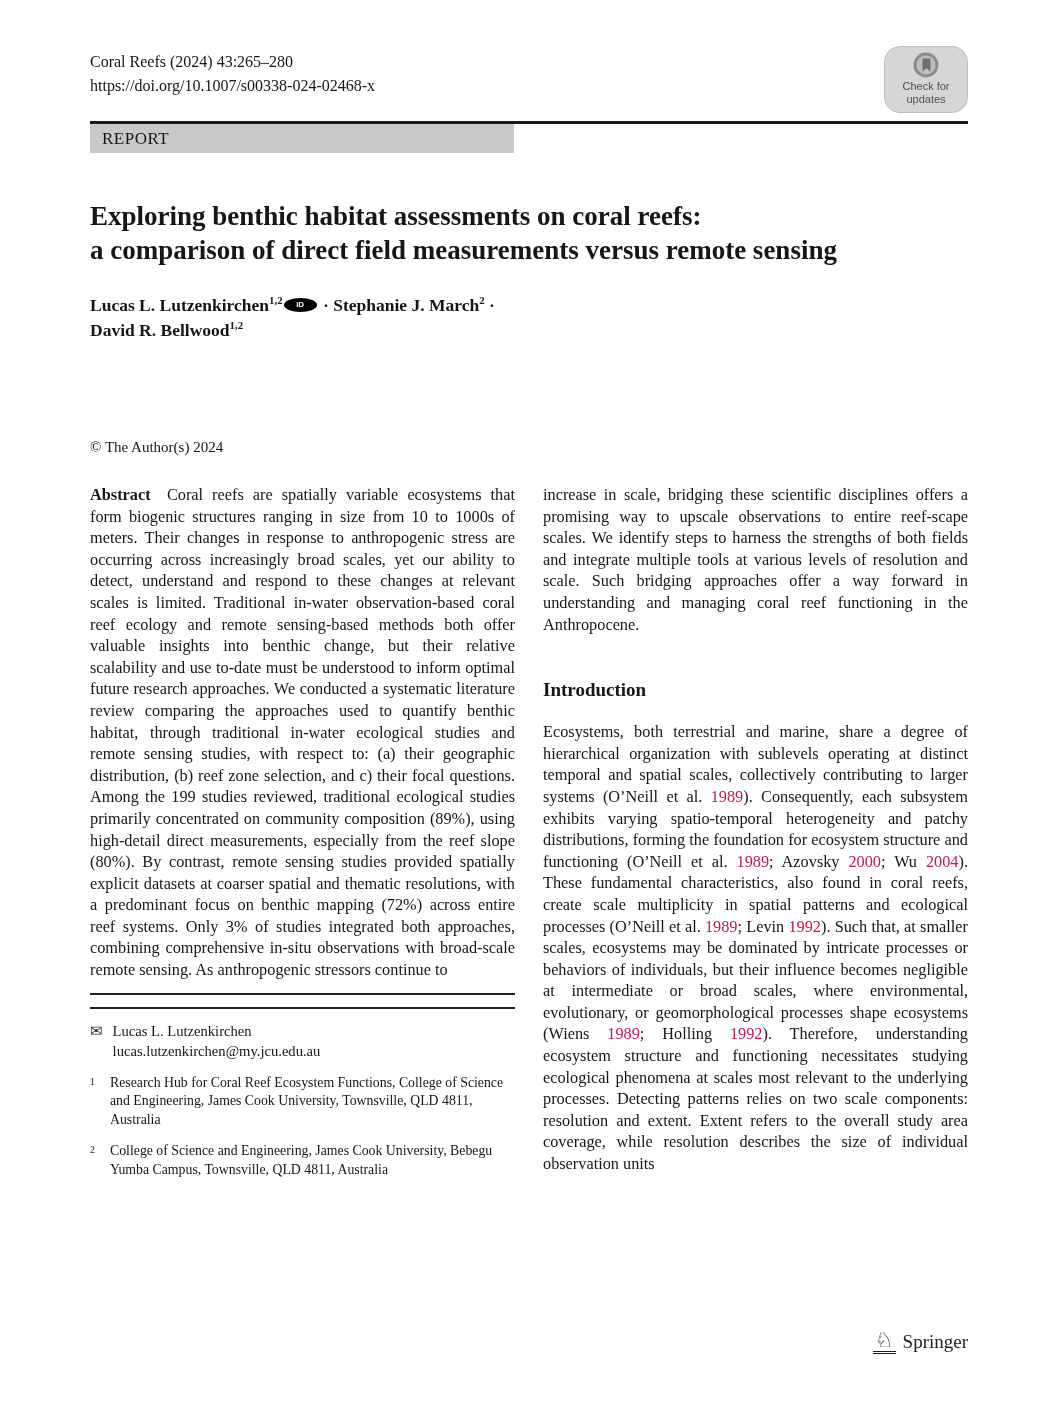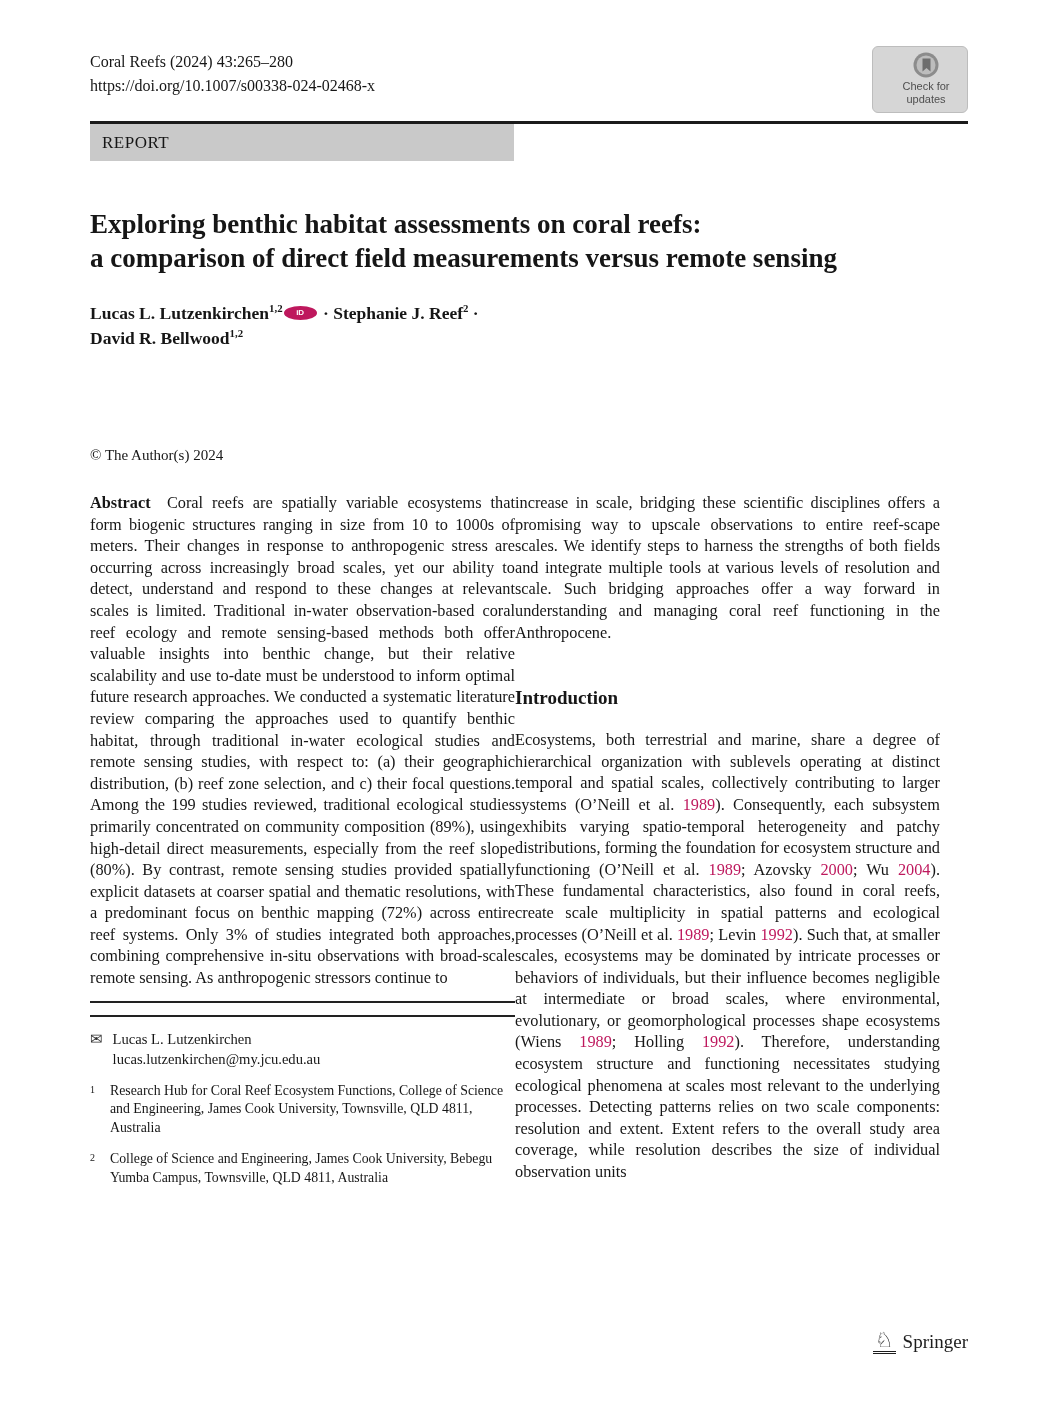--- a/index.html
+++ b/index.html
@@ -8,42 +8,42 @@
     background:#ffffff; overflow:hidden; color:#161616;
     font-family:"Liberation Serif", serif;
   }
   .content { padding:50px 90px 0 90px; }
 
   
   .header { display:flex; justify-content:space-between; align-items:flex-start;gap:24px; }
   .header-left { font-size:16px; line-height:24px; }
   .header-doi { color:#161616; }
   .badge {
-    width:74px; padding:5px 4px 6px 16px; margin-top:-4px;
-    background:#d6d6d6; border:1px solid #bdbdbd; border-radius:6px;
+    width:74px; padding:5px 4px 6px 4px; margin-top:-4px;
+    background:#d6d6d6; border:1px solid #bdbdbd; border-radius:16px;
     text-align:center; cursor:pointer;
   }
   .badge-line { display:block; font-family:"Liberation Sans", sans-serif; font-size:11px; line-height:13px; color:#4f4f4f; }
   .badge-icon { display:block; margin:0 auto 2px auto; width:26px; height:26px; }
 
   .top-rule { margin-top:8px; height:3px; background:#1b1b1b; }
   .report-banner {
-    width:424px; height:37px; background:#c9c9c9;
+    width:424px; height:29px; background:#c9c9c9;
     display:flex; align-items:center; padding-left:12px; box-sizing:border-box;
     font-size:17px; letter-spacing:0.5px;
   }
 
   
   .title { margin:46px 0 0 0; font-size:27px; line-height:34px; font-weight:bold; }
   .title span { display:block; }
   .authors { margin-top:26px; font-size:17.5px; line-height:25px; font-weight:bold; }
   .dates { margin-top:94px; font-size:15px; line-height:21px; }
 
   
-  .cols { display:flex; margin-top:26px; }
+  .cols { display:flex; gap:28px; margin-top:26px; }
   .col { width:425px; flex:0 0 425px; }
   .body-text { margin:0; font-size:16.3px; line-height:21.6px; text-align:justify; }
   .keywords { margin-top:26px; text-align:left; }
   .intro-heading { margin:44px 0 0 0; font-size:19px; font-weight:bold; }
   .intro-para { margin-top:20px; }
 
   .fn-rule { height:2px; background:#222; }
   .rule-1 { margin-top:12px; }
   .sm-block { margin-top:12px; font-size:13.8px; line-height:18.5px; }
   .rule-2 { margin-top:12px; }
@@ -54,21 +54,21 @@
   .affil-num { flex:0 0 8px; font-size:10px; line-height:14px; padding-top:1px; }
   .affil-text { flex:1; }
 
   
   .seg-bold { font-weight:bold; }
   .seg-sup { vertical-align:super; font-size:0.62em; line-height:0; }
   .seg-link { color:#3a3ad2; }
   .seg-cite { color:#be185d;margin-top:6px; }
   .seg-orcid {
     display:inline-block; width:33px; height:14px; border-radius:50%;
-    background:#be185d; color:#fff; font-family:"Liberation Sans", sans-serif;
+    background:#000000; color:#fff; font-family:"Liberation Sans", sans-serif;
     font-size:8px; font-weight:bold; text-align:center; line-height:14px;
     vertical-align:4px; margin:0 2px 0 1px;
   }
 
   
   .springer {
     position:absolute; right:90px; bottom:52px;
     display:flex; align-items:center; gap:7px; font-size:19px; color:#1d1d1d;
   }
   .knight { font-size:21px; line-height:20px; border-bottom:3px double #1d1d1d; padding:0 2px 1px 2px; }
@@ -101,21 +101,21 @@
     <div class="report-banner">
       <span>REPORT</span>
     </div>
 
     <h1 class="title">
       <span>Exploring benthic habitat assessments on coral reefs:</span>
       <span>a comparison of direct field measurements versus remote sensing</span>
     </h1>
 
     <div class="authors">
-      <div><span>Lucas L. Lutzenkirchen</span><span class="seg-sup">1,2</span><span class="seg-orcid">iD</span><span> · </span><span>Stephanie J. Reef</span><span class="seg-sup">2</span><span> ·</span></div>
+      <div><span>Lucas L. Lutzenkirchen</span><span class="seg-sup">1,2</span><span class="seg-orcid">iD</span><span> · </span><span>Stephanie J. March</span><span class="seg-sup">2</span><span> ·</span></div>
       <div><span>David R. Bellwood</span><span class="seg-sup">1,2</span></div>
     </div>
 
     <div class="dates">
       <div>© The Author(s) 2024</div>
     </div>
 
     <div class="cols">
 
       <div class="col">

